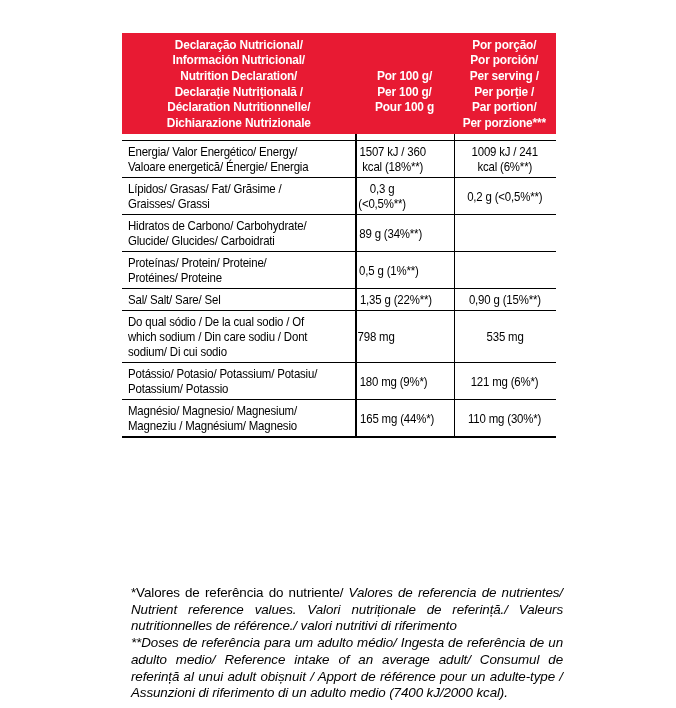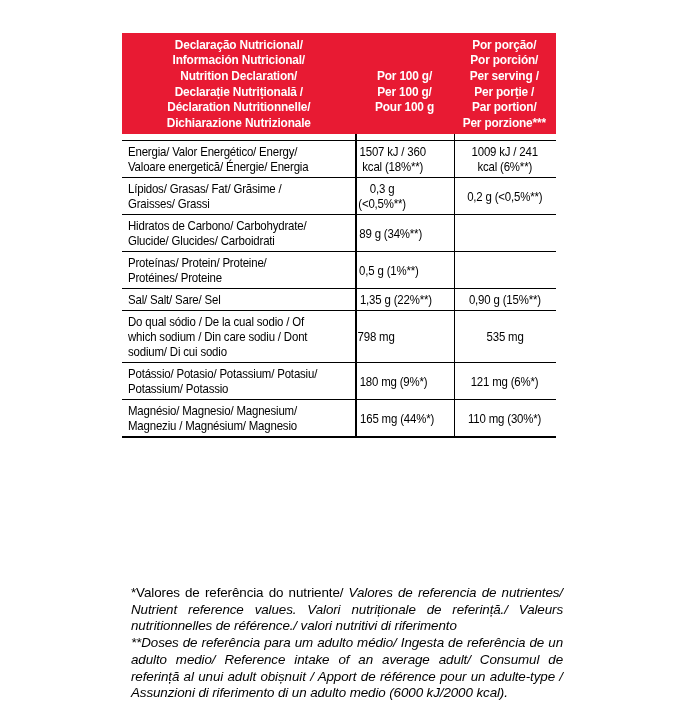--- a/index.html
+++ b/index.html
@@ -191,16 +191,16 @@
         <div class="cell c3">
             <div class="cnd cnd-c">110 mg (30%*)</div>
           </div>
       </div>
 
     </div>
   </div>
 
   <div class="fnotes">
     <p><span>*Valores de referência do nutriente/</span><span class="it"> Valores de referencia de nutrientes/ Nutrient reference values. Valori nutriționale de referință./ Valeurs nutritionnelles de référence./ valori nutritivi di riferimento</span></p>
-    <p class="it">**Doses de referência para um adulto médio/ Ingesta de referência de un adulto medio/ Reference intake of an average adult/ Consumul de referință al unui adult obișnuit / Apport de référence pour un adulte-type / Assunzioni di riferimento di un adulto medio (6000 kJ/2000 kcal).</p>
+    <p class="it">**Doses de referência para um adulto médio/ Ingesta de referência de un adulto medio/ Reference intake of an average adult/ Consumul de referință al unui adult obișnuit / Apport de référence pour un adulte-type / Assunzioni di riferimento di un adulto medio (7400 kJ/2000 kcal).</p>
   </div>
 
 </div>
 
 </body></html>

